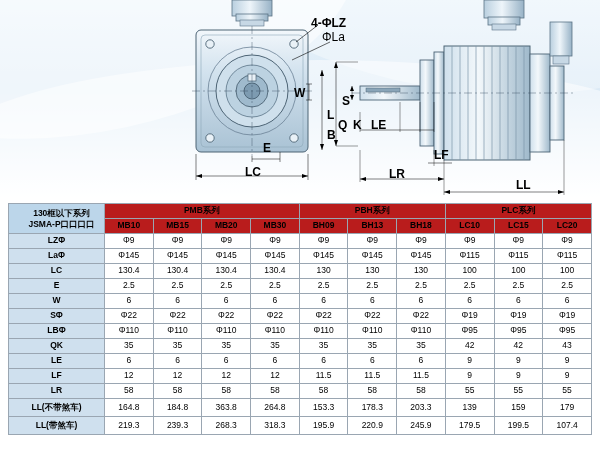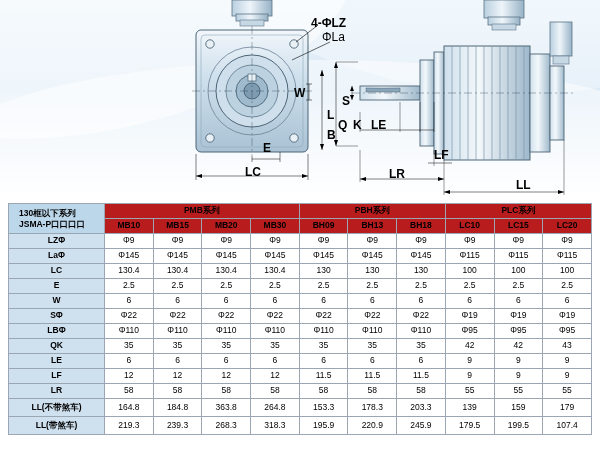--- a/index.html
+++ b/index.html
@@ -40,21 +40,21 @@
     font-size:8.5px;
     text-align:center;
     color:#000;
     height:14px;
     padding:0;
     line-height:1.1;
   }
   th.hdrblue{background:#b91c1c;font-weight:bold;}
   td.rowhdr{background:#cfe0ee;font-weight:bold;text-align:center;}
   td.val{background:#ffffff;}
-  .corner{background:#bcd6ea;font-weight:bold;text-align:left;padding-left:10px;font-size:8.5px;}
+  .corner{background:#bcd6ea;font-weight:bold;text-align:center;padding-left:10px;font-size:8.5px;}
   .corner div{line-height:1.25;}
   col.c0{width:96px;}
   .tall{height:17px;}
 </style>
 </head>
 <body>
 
 <div id="drawing">
   <div class="swoosh sw1"></div>
   <div class="swoosh sw2"></div>

